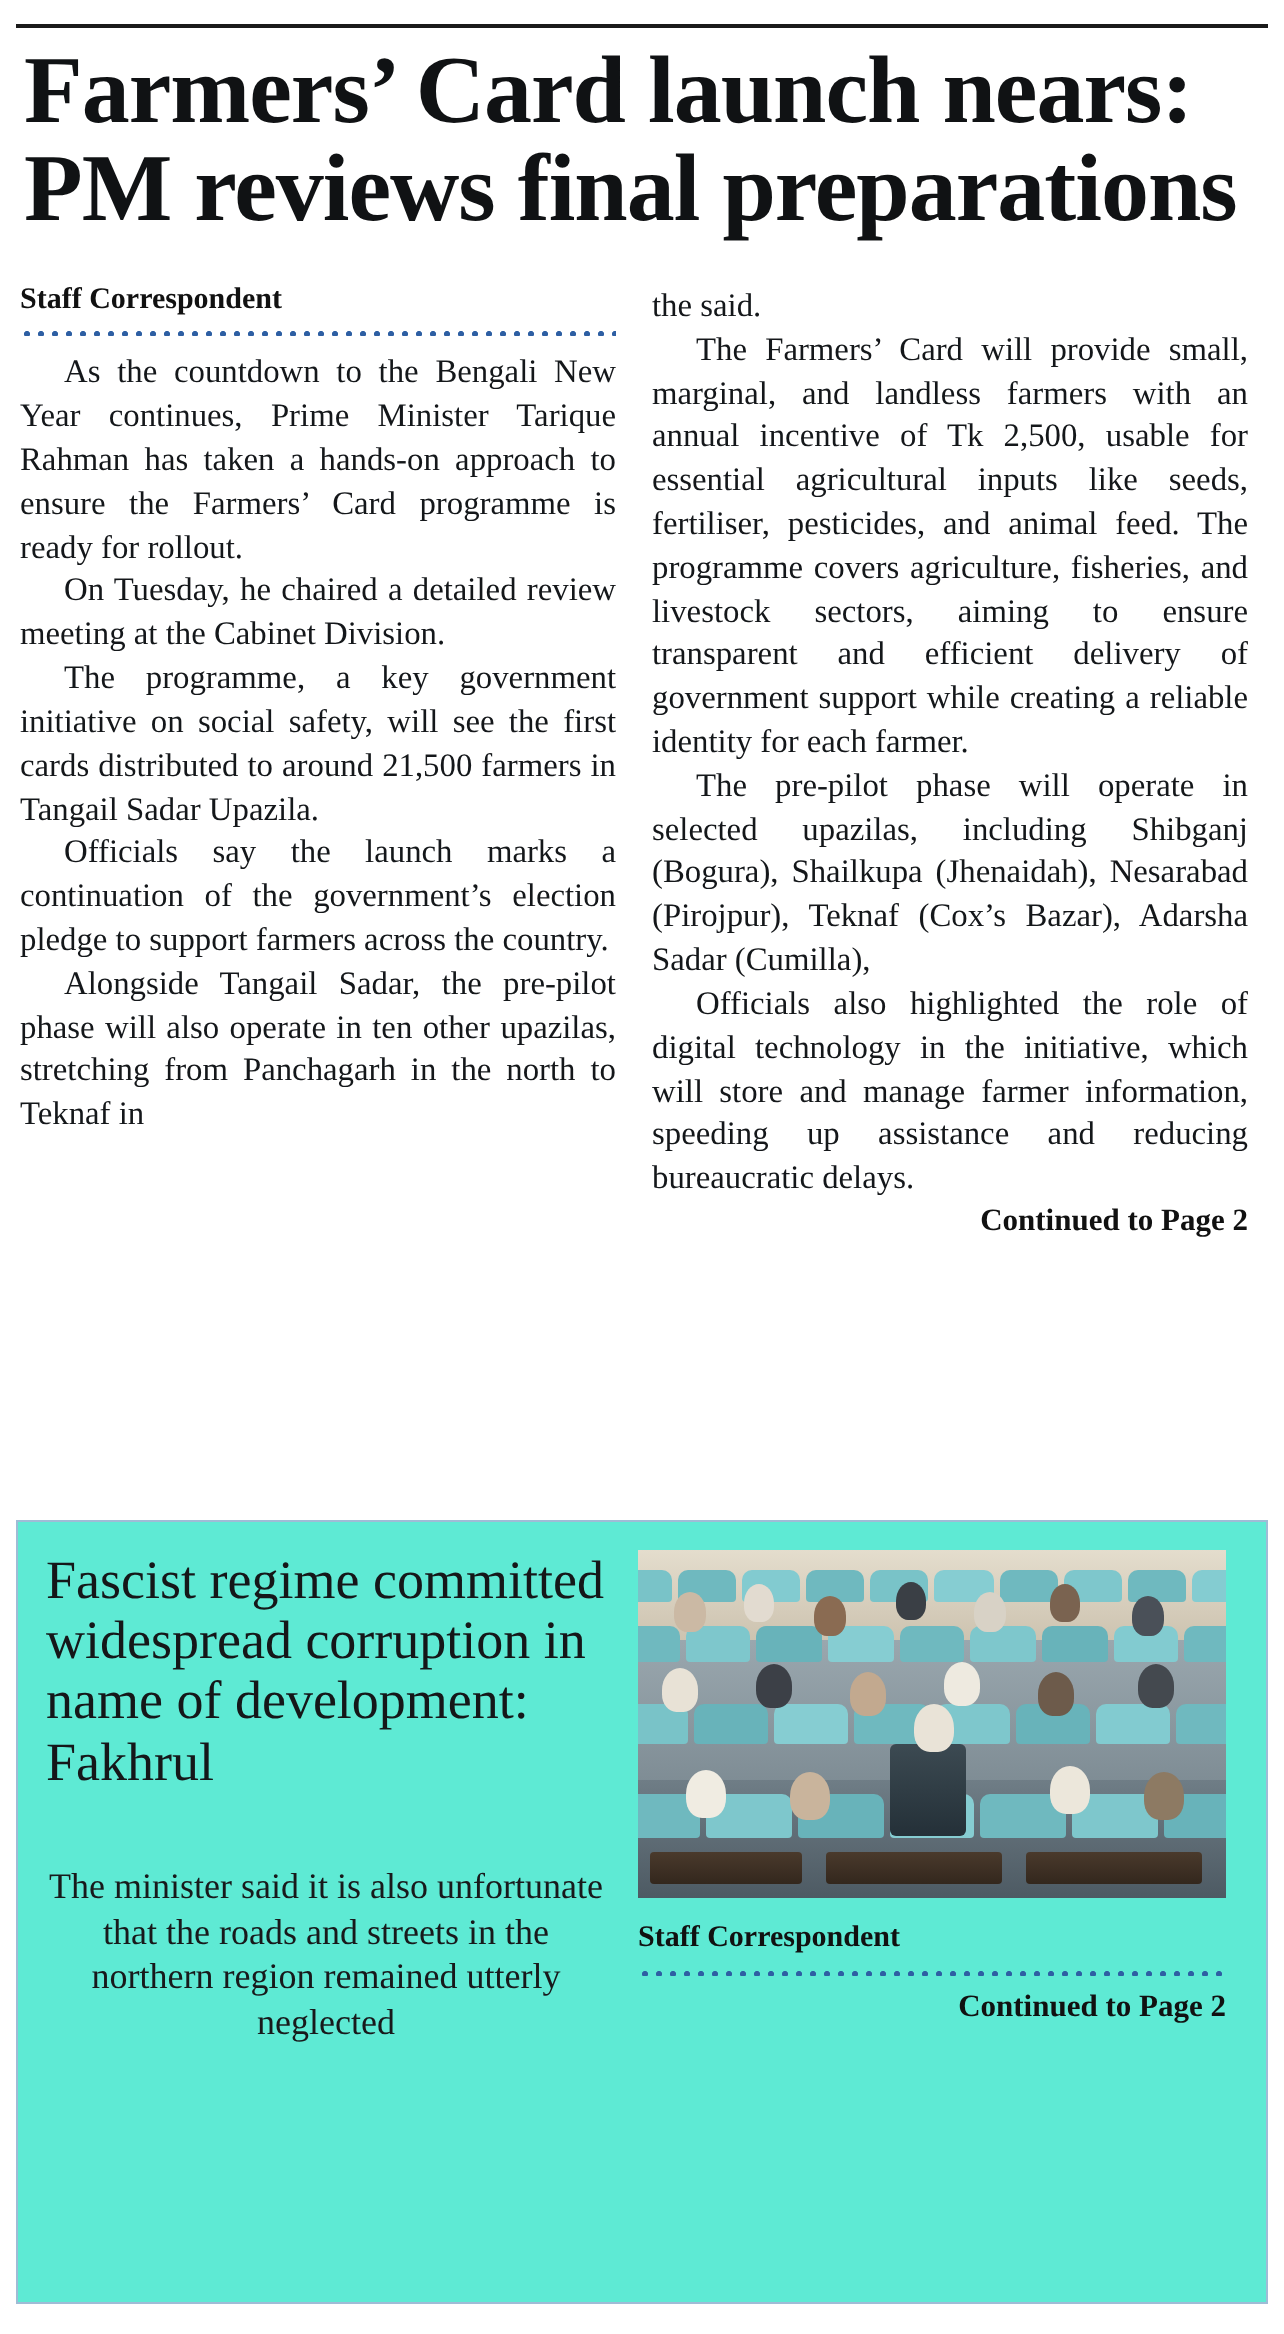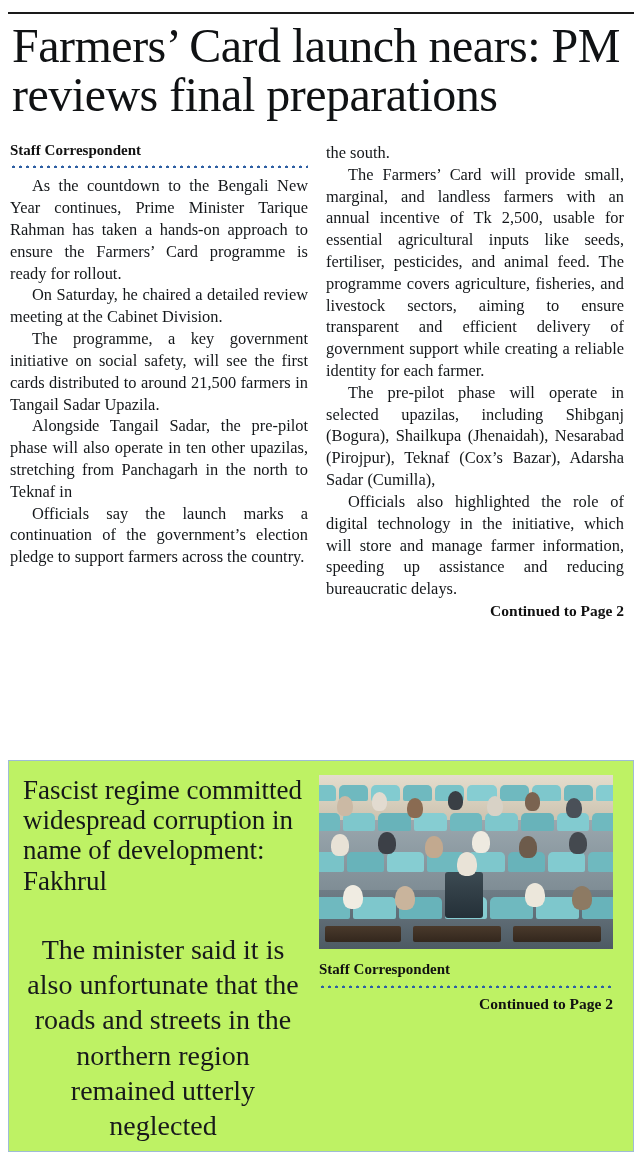--- a/index.html
+++ b/index.html
@@ -33,21 +33,21 @@
   .lead {
     position: absolute;
     top: 22px;
     left: 10px;
     width: 614px;
   }
   .headline {
     font-family: "Liberation Serif", serif;
     font-size: 48px;
     line-height: 1.02;
-    font-weight: 400;
+    font-weight: 700;
     letter-spacing: -0.5px;
     color: #101214;
     margin: 0 0 8px 0;
     padding: 0 2px;
   }
   .cols {
     display: flex;
     gap: 18px;
     margin-top: 22px;
   }
@@ -92,21 +92,21 @@
   }
   
   .story-box {
     position: absolute;
     left: 8px;
     top: 760px;
     width: 626px;
     height: 392px;
     border: 1px solid #9fbcd6;
     box-sizing: border-box;
-    background: #bef264;
+    background: #5eead4;
     padding: 14px 14px 10px 14px;
   }
   .sb-inner {
     display: flex;
     gap: 16px;
     height: 100%;
   }
   .sb-left {
     width: 280px;
     flex: 0 0 280px;
@@ -117,21 +117,21 @@
   }
   .sb-headline {
     font-size: 27px;
     line-height: 1.12;
     color: #151719;
     margin: 0 0 10px 0;
     font-weight: 400;
   }
   .sb-kicker {
     margin-top: 36px;
-    font-size: 28px;
+    font-size: 18px;
     line-height: 1.26;
     text-align: center;
     color: #18191b;
   }
   
   .photo {
     width: 294px;
     height: 174px;
     position: relative;
     overflow: hidden;
@@ -214,28 +214,28 @@
 
   <div class="lead">
     <h1 class="headline">Farmers’ Card launch nears: PM reviews final preparations</h1>
 
     <div class="cols">
 
       <div class="col">
         <div class="byline">Staff Correspondent</div>
         <div class="dotline"></div>
         <p class="body indent">As the countdown to the Bengali New Year continues, Prime Minister Tarique Rahman has taken a hands-on approach to ensure the Farmers’ Card programme is ready for rollout.</p>
-        <p class="body indent">On Saturday, he chaired a detailed review meeting at the Cabinet Division.</p>
+        <p class="body indent">On Tuesday, he chaired a detailed review meeting at the Cabinet Division.</p>
         <p class="body indent">The programme, a key government initiative on social safety, will see the first cards distributed to around 21,500 farmers in Tangail Sadar Upazila.</p>
+        <p class="body indent">Officials say the launch marks a continuation of the government’s election pledge to support farmers across the country.</p>
         <p class="body indent">Alongside Tangail Sadar, the pre-pilot phase will also operate in ten other upazilas, stretching from Panchagarh in the north to Teknaf in</p>
-        <p class="body indent">Officials say the launch marks a continuation of the government’s election pledge to support farmers across the country.</p>
       </div>
 
       <div class="col">
-        <p class="body">the south.</p>
+        <p class="body">the said.</p>
         <p class="body indent">The Farmers’ Card will provide small, marginal, and landless farmers with an annual incentive of Tk 2,500, usable for essential agricultural inputs like seeds, fertiliser, pesticides, and animal feed. The programme covers agriculture, fisheries, and livestock sectors, aiming to ensure transparent and efficient delivery of government support while creating a reliable identity for each farmer.</p>
         <p class="body indent">The pre-pilot phase will operate in selected upazilas, including Shibganj (Bogura), Shailkupa (Jhenaidah), Nesarabad (Pirojpur), Teknaf (Cox’s Bazar), Adarsha Sadar (Cumilla),</p>
         <p class="body indent">Officials also highlighted the role of digital technology in the initiative, which will store and manage farmer information, speeding up assistance and reducing bureaucratic delays.</p>
         <div class="continued">Continued to Page 2</div>
       </div>
 
     </div>
   </div>
 
   <div class="story-box">

